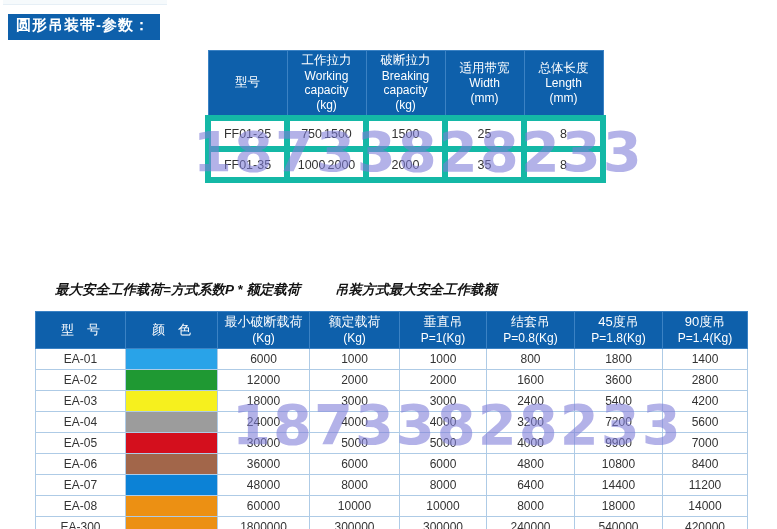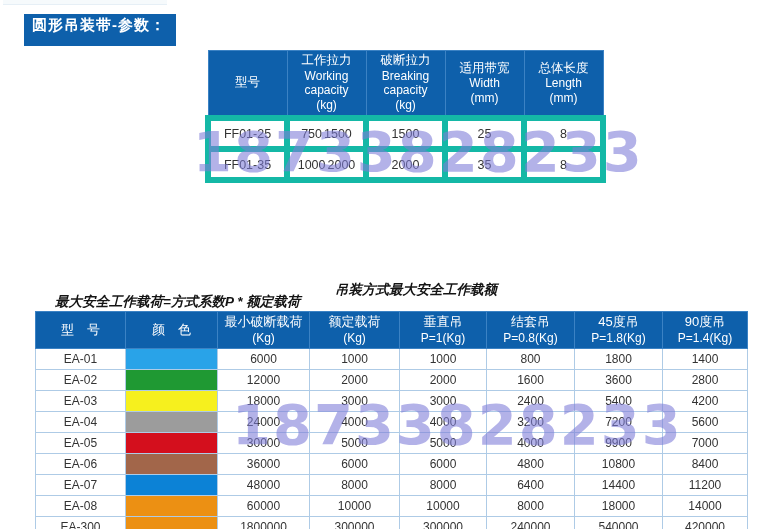--- a/index.html
+++ b/index.html
@@ -6,24 +6,24 @@
   body{
     width:777px;height:529px;position:relative;overflow:hidden;
     background:#ffffff;
     font-family:"Liberation Sans","DejaVu Sans",sans-serif;
   }
   .top-strip{
     position:absolute;left:3px;top:0;width:164px;height:4px;
     background:#f6fafc;border-bottom:1px solid #e6eff6;
   }
   .page-title{
-    position:absolute;left:24px;top:14px;
+    position:absolute;left:8px;top:14px;
     background:#0e60ab;color:#ffffff;
     font-size:15px;font-weight:bold;letter-spacing:1px;
-    padding:3px 10px 12px 8px;line-height:1.1;
+    padding:3px 10px 6px 8px;line-height:1.1;
   }
   
   table{border-collapse:collapse;table-layout:fixed;}
   #table1{position:absolute;left:205px;top:50px;width:401px;}
   #table1 th{
     background:#0e60ab;color:#ffffff;font-weight:normal;
     border:1px solid #3b82c4;height:60px;vertical-align:middle;
     text-align:center;padding:2px 6px;line-height:1.22;
   }
   #table1 th .zh{font-size:12.5px;}
@@ -32,21 +32,21 @@
     background:#ffffff;border:6px solid #14b8a6;color:#333333;
     height:25px;text-align:center;font-size:12.5px;padding:0 2px;
   }
   .dual{display:flex;justify-content:center;gap:2px;}
   
   .note{
     position:absolute;top:281px;color:#141414;
     font-size:13.5px;font-weight:bold;font-style:italic;
     white-space:nowrap;
   }
-  #note-formula{left:55px;margin-top:12px;}
+  #note-formula{left:55px;}
   #note-caption{left:335px;}
   
   #table2{position:absolute;left:35px;top:311px;width:712px;}
   #table2 th{
     background:#0e60ab;color:#ffffff;font-weight:normal;
     border:1px solid #3b82c4;height:34px;vertical-align:middle;
     text-align:center;padding:1px 2px;line-height:1.3;
   }
   #table2 th .l1{font-size:13px;}
   #table2 th .l2{font-size:12px;}

